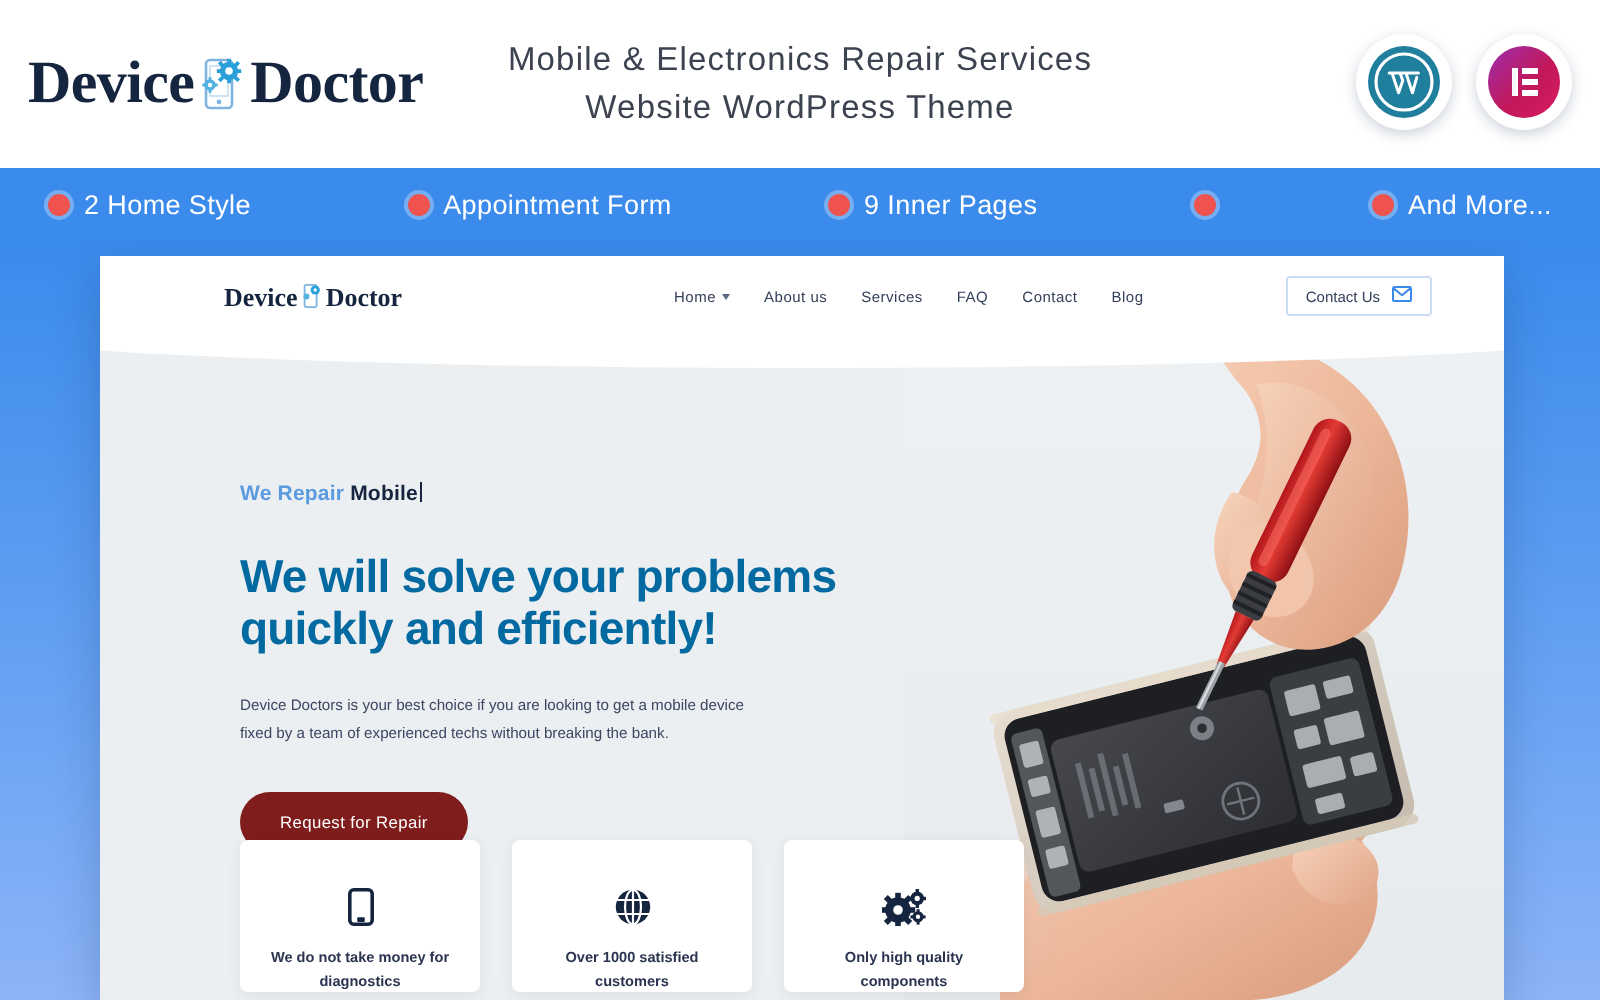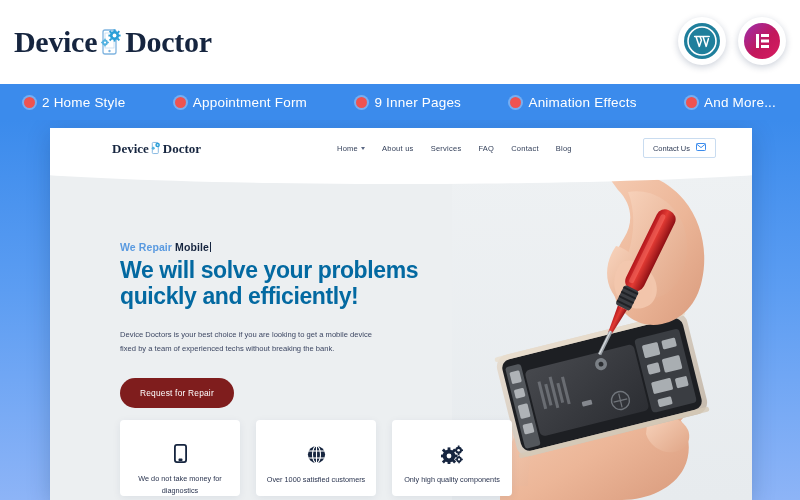--- a/index.html
+++ b/index.html
@@ -214,21 +214,21 @@
   }
   .hero-copy {
     position: absolute;
     left: 70px;
     top: 73px;
     width: 300px;
     z-index: 2;
   }
   .eyebrow {
     font-size: 10.5px;
-    margin-bottom: 4px;
+    margin-bottom: 22px;
     letter-spacing: 0.1px;
   }
   .eyebrow .light { color: #5a9ae0; font-weight: 600; }
   .eyebrow .dark  { color: #16253f; font-weight: 700; }
   .cursor {
     display: inline-block;
     width: 1px;
     height: 10px;
     background: #16253f;
     vertical-align: -1px;
@@ -273,20 +273,21 @@
     width: 120px;
     height: 76px;
     background: #ffffff;
     border-radius: 4px;
     box-shadow: 0 2px 8px rgba(20,40,80,0.07);
     display: flex;
     flex-direction: column;
     align-items: center;
     justify-content: flex-start;
     padding-top: 24px;
+    font-weight: bold;
   }
   .card-icon {
     height: 20px;
     display: flex;
     align-items: center;
     justify-content: center;
     color: #16253f;
     margin-bottom: 10px;
   }
   .card-text {
@@ -338,20 +339,24 @@
           <rect x="6.3" y="11.6" width="1.4" height="1.8"></rect>
           <rect x="6.3" y="17.6" width="1.4" height="1.8"></rect>
           <rect x="3.1" y="14.8" width="1.8" height="1.4"></rect>
           <rect x="9.1" y="14.8" width="1.8" height="1.4"></rect>
         </g>
       </svg>
     </span>
     <span class="brand-text">Doctor</span>
   </div>
 
+  <div class="header-title">
+    <span>Mobile &amp; Electronics Repair Services</span>
+    <span>Website WordPress Theme</span>
+  </div>
 
   <div class="badges">
     <div class="badge badge-wp">
       <div class="badge-inner">
         <svg width="30" height="30" viewBox="0 0 30 30">
           <circle cx="15" cy="15" r="14" fill="none" stroke="#ffffff" stroke-width="1.6"></circle>
           <path d="M9 10.5 L12.3 20.4 L14.4 14.3 L13 10.5 M16 10.5 L19.2 20.4 L21.4 12.7
                    M7.6 10.5 L22.2 10.5" fill="none" stroke="#ffffff" stroke-width="1.5" stroke-linecap="round" stroke-linejoin="round"></path>
         </svg>
       </div>
@@ -377,21 +382,20 @@
   <div class="feature-item">
     <span class="dot"></span>
     <span>Appointment Form</span>
   </div>
   <div class="feature-item">
     <span class="dot"></span>
     <span>9 Inner Pages</span>
   </div>
   <div class="feature-item">
     <span class="dot"></span>
-    <span>Animation Effects</span>
   </div>
   <div class="feature-item">
     <span class="dot"></span>
     <span>And More...</span>
   </div>
 </div>
 
 <div class="stage">
 
   <div class="preview">

